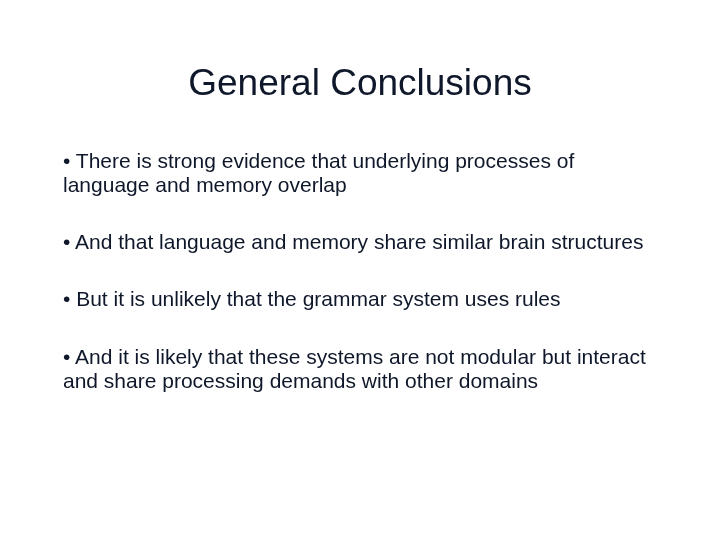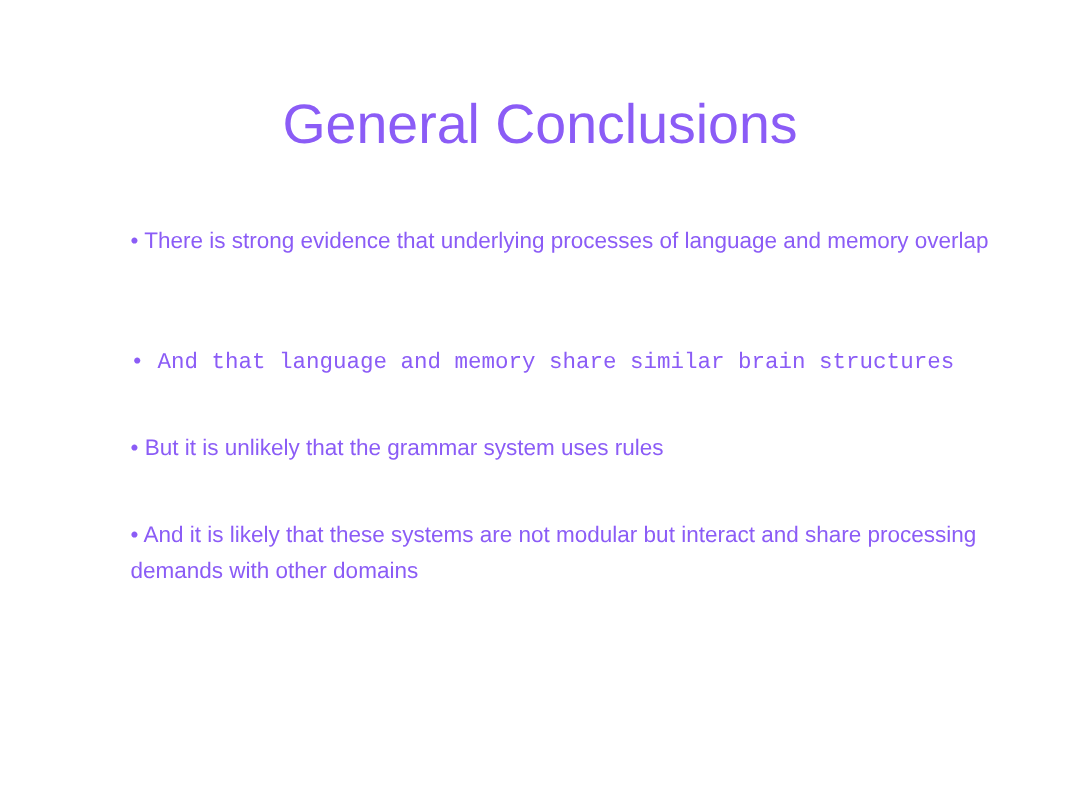--- a/index.html
+++ b/index.html
@@ -7,40 +7,40 @@
       padding: 0;
       background: #ffffff;
     }
     .slide {
       position: relative;
       width: 720px;
       height: 407px;
       background: #ffffff;
       overflow: hidden;
       font-family: "Liberation Sans", sans-serif;
-      color: #8b5cf6;
+      color: #0f172a;
     }
     .title {
       position: absolute;
       left: 0;
       top: 60px;
       width: 720px;
       text-align: center;
       font-size: 37px;
       line-height: 46px;
     }
     .bullet {
       position: absolute;
-      left: 87px;
+      left: 63px;
       width: 600px;
-      font-size: 15px;
+      font-size: 21px;
       line-height: 24px;
     }
     .b1 { top: 149px; }
-    .b2 { top: 230px; font-family: Liberation Mono, monospace; }
+    .b2 { top: 230px; }
     .b3 { top: 287px; }
     .b4 { top: 345px; }
     .page-number {
       position: absolute;
       left: 630px;
       top: 496px;
       width: 30px;
       text-align: right;
       font-size: 13px;
       line-height: 16px;

